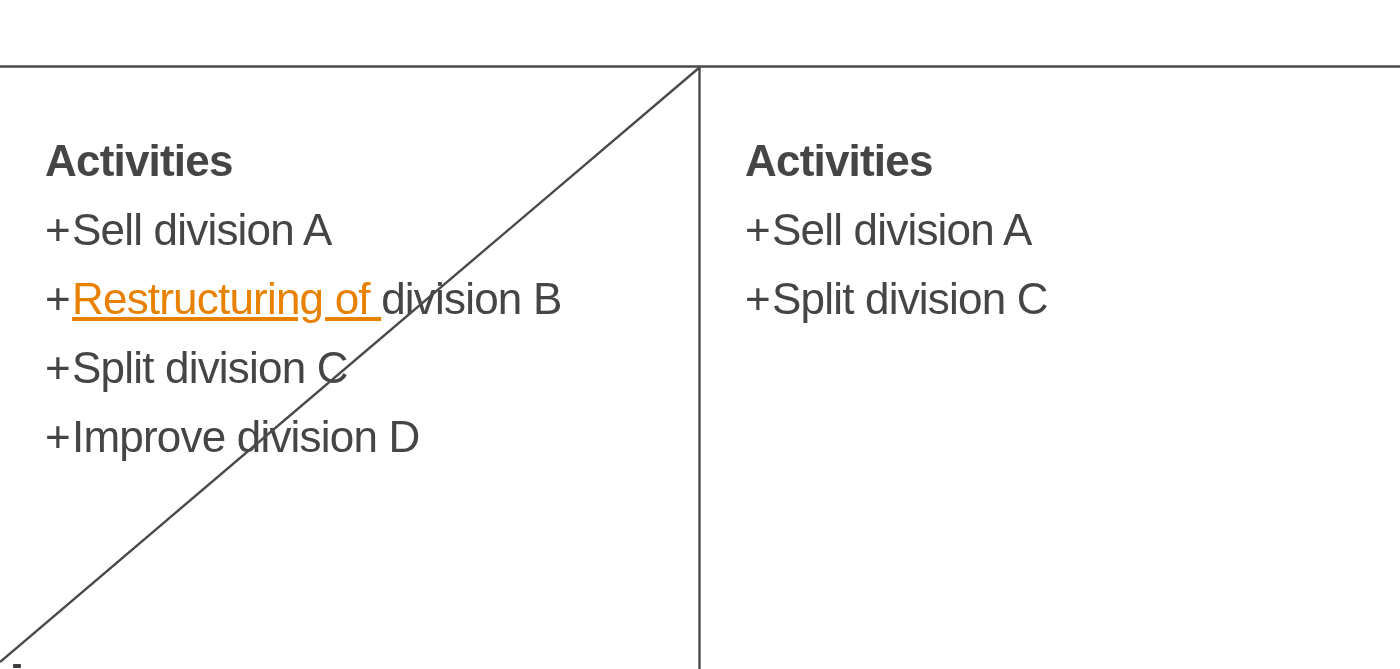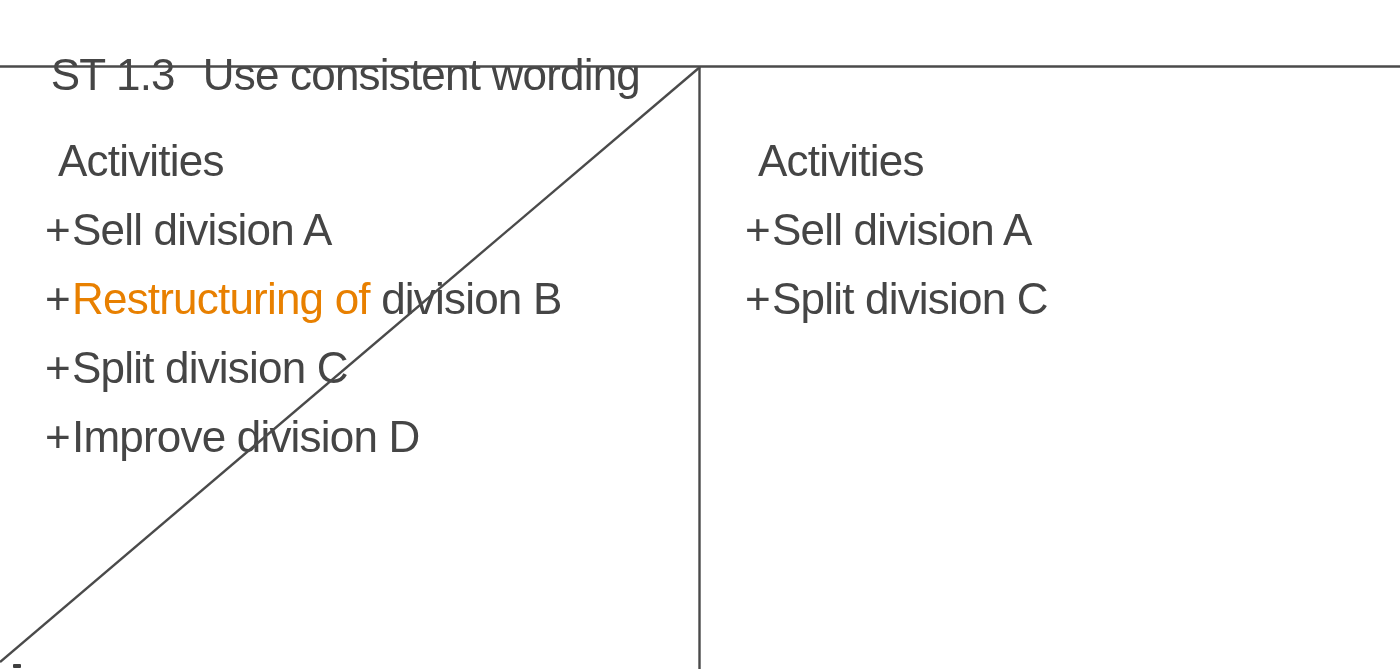--- a/index.html
+++ b/index.html
@@ -33,24 +33,24 @@
     top: 66px;
     width: 700px;
     height: 603px;
     padding: 60px 0 0 45px;
     font-size: 44px;
     line-height: 69px;
     letter-spacing: -0.8px;
   }
   .panel-left  { left: 0; }
   .panel-right { left: 700px; }
-  .panel-heading { font-weight: normal; margin-left: 13px; white-space: pre; }
+  .panel-heading { font-weight: bold; margin-left: 0; white-space: pre; }
   .item { white-space: pre; }
   .plus { display: inline-block; width: 27px; }
-  .accent { color: var(--accent-orange); }
+  .accent { color: var(--accent-orange); text-decoration: underline; }
   svg.lines {
     position: absolute;
     left: 0; top: 0;
     width: 1400px; height: 669px;
     pointer-events: none;
   }
   svg.lines line { stroke: var(--line-color); stroke-width: 2.4; }
   .stray-mark {
     position: absolute;
     left: 13px;
@@ -59,23 +59,20 @@
     height: 4px;
     background: #3f3f3f;
     border-radius: 1px;
   }
 </style>
 </head>
 <body>
 
 <div class="slide">
 
-  <div class="title-row">
-    <span class="title-code">ST 1.3</span><span class="title-text">Use consistent wording</span>
-  </div>
 
   <div class="panel panel-left">
     <div class="panel-heading">Activities</div>
     <div class="item"><span class="plus">+</span><span class="seg">Sell division A</span></div>
     <div class="item"><span class="plus">+</span><span class="seg accent">Restructuring of </span><span class="seg">division B</span></div>
     <div class="item"><span class="plus">+</span><span class="seg">Split division C</span></div>
     <div class="item"><span class="plus">+</span><span class="seg">Improve division D</span></div>
   </div>
 
   <div class="panel panel-right">

